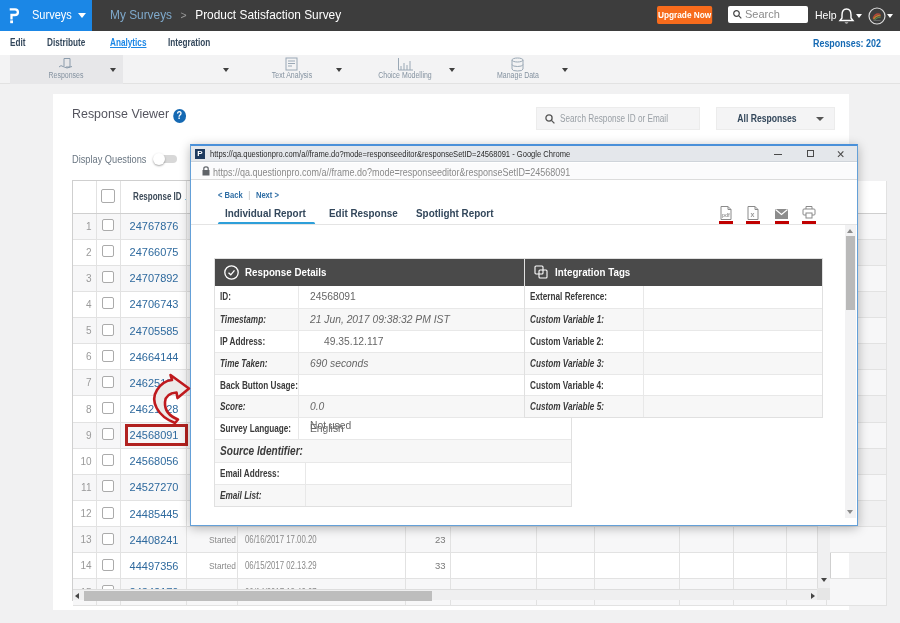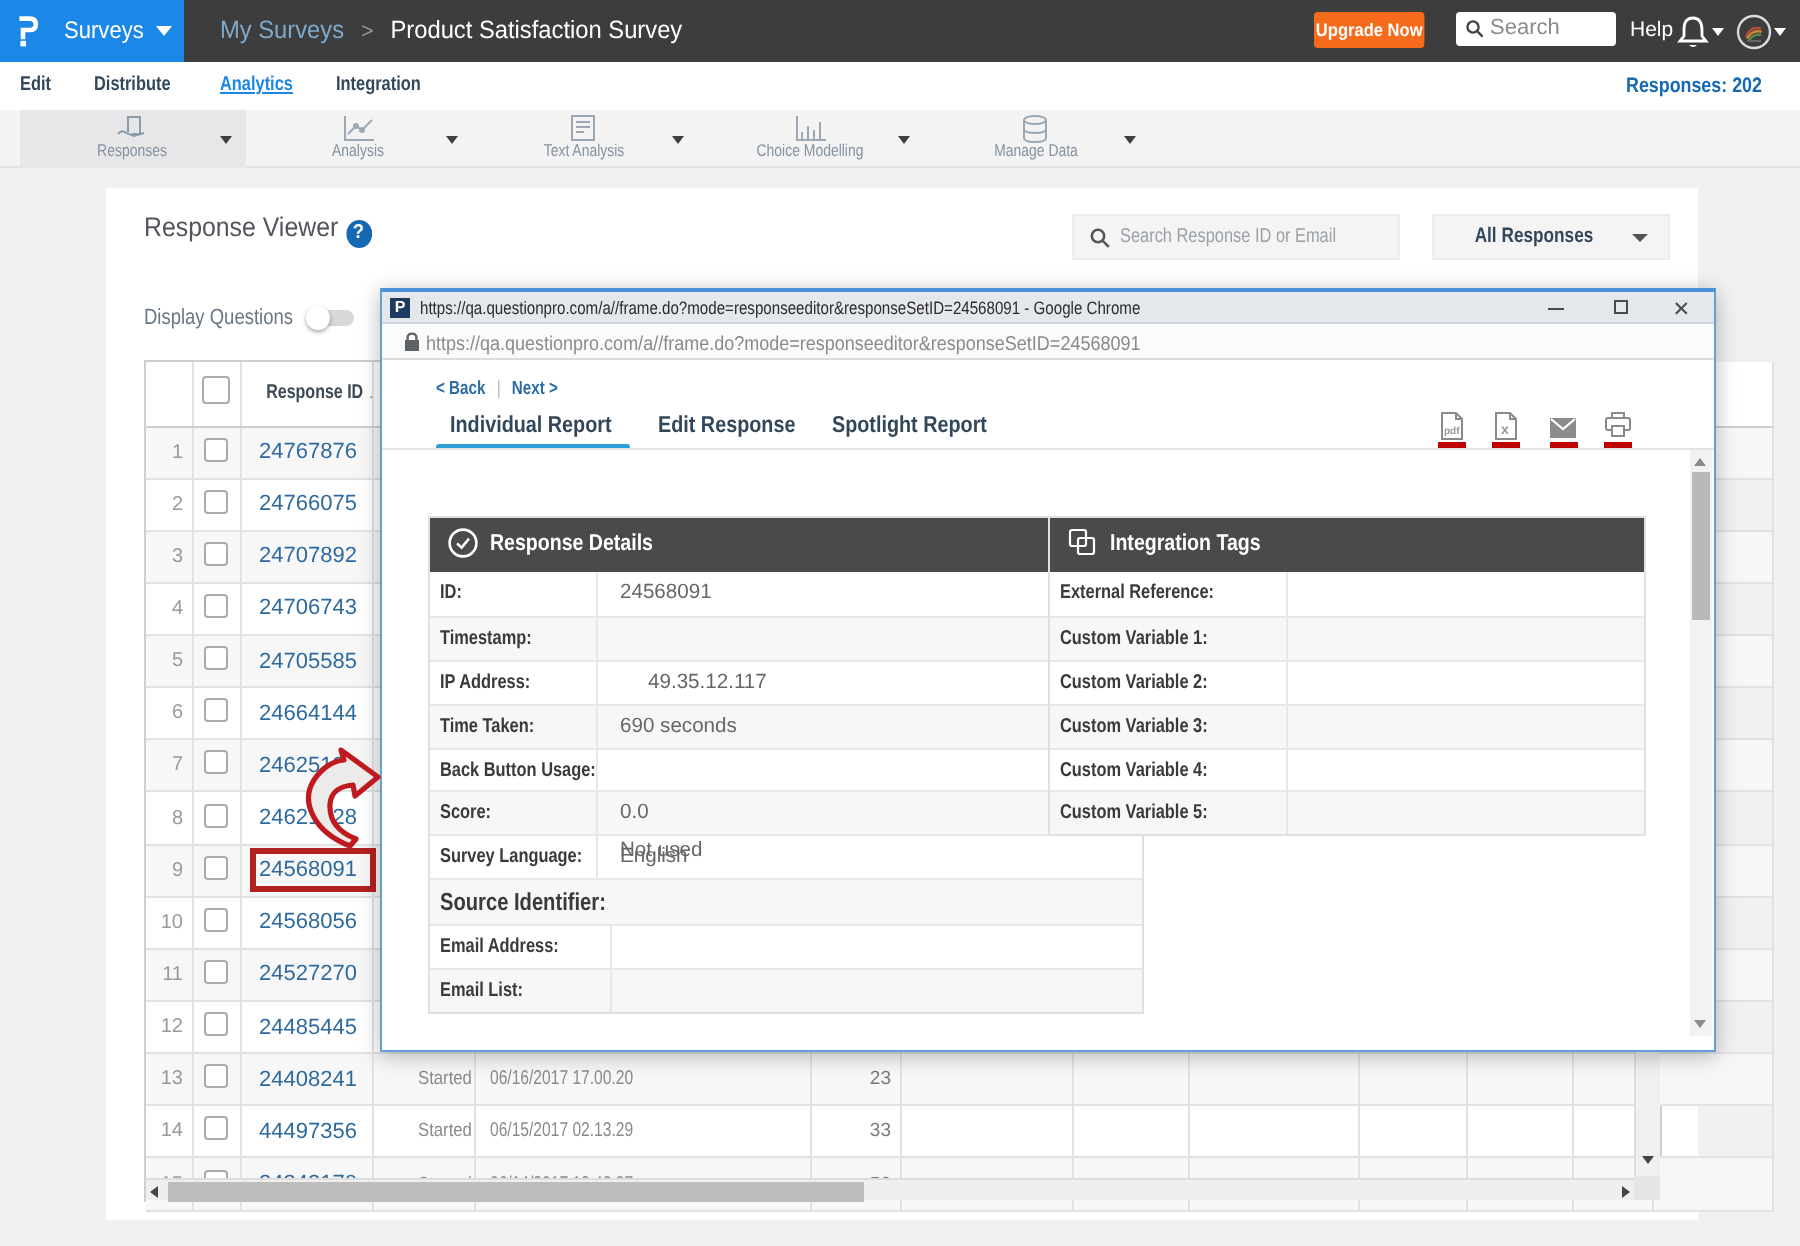--- a/index.html
+++ b/index.html
@@ -89,21 +89,21 @@
 #tabuline { position:absolute; left:27px; top:76px; width:97px; height:3px; background:#2d9fd9; border-radius:2px; }
 #tabborder { position:absolute; left:0; top:78px; width:100%; height:1px; background:#e4e4e4; }
 .picon { position:absolute; top:60px; }
 .redul { position:absolute; top:75px; width:14px; height:3px; background:#c00000; }
 
 .dtable { position:absolute; background:#fff; border:1px solid #e0e0e0; }
 .dhead { height:27px; background:#4a4a4a; color:#fff; font-size:11.5px; font-weight:bold; line-height:27px; }
 .dhead svg { vertical-align:-4px; margin-left:9px; margin-right:6px; }
 .dhead span { display:inline-block; transform:scaleX(0.85); transform-origin:0 50%; }
 .drow { position:relative; height:21.9px; border-top:1px solid #e8e8e8; font-size:10.3px; line-height:21.9px; }
-.drow.g { background:#f7f7f7; }
+.drow.g { background:#f7f7f7;font-style:italic; }
 .drow .l { position:absolute; left:5px; top:0; font-weight:bold; color:#3a3a3a; font-size:10px; transform:scaleX(0.82); transform-origin:0 50%; white-space:nowrap; }
 .drow .v { position:absolute; top:0; color:#666; white-space:nowrap; }
 .drow .dv { position:absolute; top:0; bottom:0; width:1px; background:#e8e8e8; }
 .drow.big { height:22.9px; line-height:22.9px; } .drow.big .l { font-size:12.3px; }
 
 #psb { position:absolute; right:1px; top:79px; width:11px; height:293px; background:#f2f2f3; }
 #psb .ua { position:absolute; left:2px; top:4px; width:0; height:0; border-left:3.5px solid transparent; border-right:3.5px solid transparent; border-bottom:4px solid #8a8a8a; }
 #psb .da { position:absolute; left:2px; bottom:4px; width:0; height:0; border-left:3.5px solid transparent; border-right:3.5px solid transparent; border-top:4px solid #8a8a8a; }
 #psb .th { position:absolute; left:1px; top:11px; width:9px; height:74px; background:#b9b9b9; }
 </style>
@@ -154,31 +154,20 @@
   <div class="tbitem" style="left:21px;">
     <svg width="17" height="14" viewBox="0 0 17 14">
         <g fill="none" stroke="#8b9bab" stroke-width="1">
           <path d="M6 9 L6 1.5 L12 1.5 L12 10 L8 10"></path>
           <path d="M1 10 Q3 7.5 5 9.5 L9 11 L14 9.5"></path>
         </g>
       </svg>
     <div class="lbl">Responses</div>
   </div>
   <span class="tbarrow" style="left:110px;"></span>
-  <div class="tbitem" style="left:134px;">
-    <svg width="17" height="14" viewBox="0 0 17 14">
-        <g fill="none" stroke="#9aa8b5" stroke-width="1">
-          <path d="M1.5 1 L1.5 13 L16 13"></path>
-          <path d="M3 10 L7 6 L10 8 L15 3"></path>
-          <circle cx="7" cy="6" r="1"></circle>
-          <circle cx="10" cy="8" r="1"></circle>
-        </g>
-      </svg>
-    <div class="lbl">Analysis</div>
-  </div>
   <span class="tbarrow" style="left:223px;"></span>
   <div class="tbitem" style="left:247px;">
     <svg width="15" height="14" viewBox="0 0 15 14">
         <g fill="none" stroke="#9aa8b5" stroke-width="1">
           <rect x="2" y="1" width="11" height="12"></rect>
           <path d="M4 4 L11 4 M4 6.5 L11 6.5 M4 9 L8 9"></path>
         </g>
       </svg>
     <div class="lbl">Text Analysis</div>
   </div>
@@ -552,20 +541,21 @@
           <path d="M4.5 7.7 L6.8 9.8 L10.5 5.3" fill="none" stroke="#fff" stroke-width="1.3"></path>
         </svg><span>Response Details</span></div>
     <div class="drow" style="border-top:none;">
         <span class="l">ID:</span>
         <span class="dv" style="left:83px;"></span>
         <span class="v" style="left:95px;">24568091</span>
       </div>
     <div class="drow g">
         <span class="l">Timestamp:</span>
         <span class="dv" style="left:83px;"></span>
+        <span class="v" style="left:95px;">21 Jun, 2017 09:38:32 PM IST</span>
       </div>
     <div class="drow">
         <span class="l">IP Address:</span>
         <span class="dv" style="left:83px;"></span>
         <span class="v" style="left:109px;">49.35.12.117</span>
       </div>
     <div class="drow g">
         <span class="l">Time Taken:</span>
         <span class="dv" style="left:83px;"></span>
         <span class="v" style="left:95px;">690 seconds</span>

